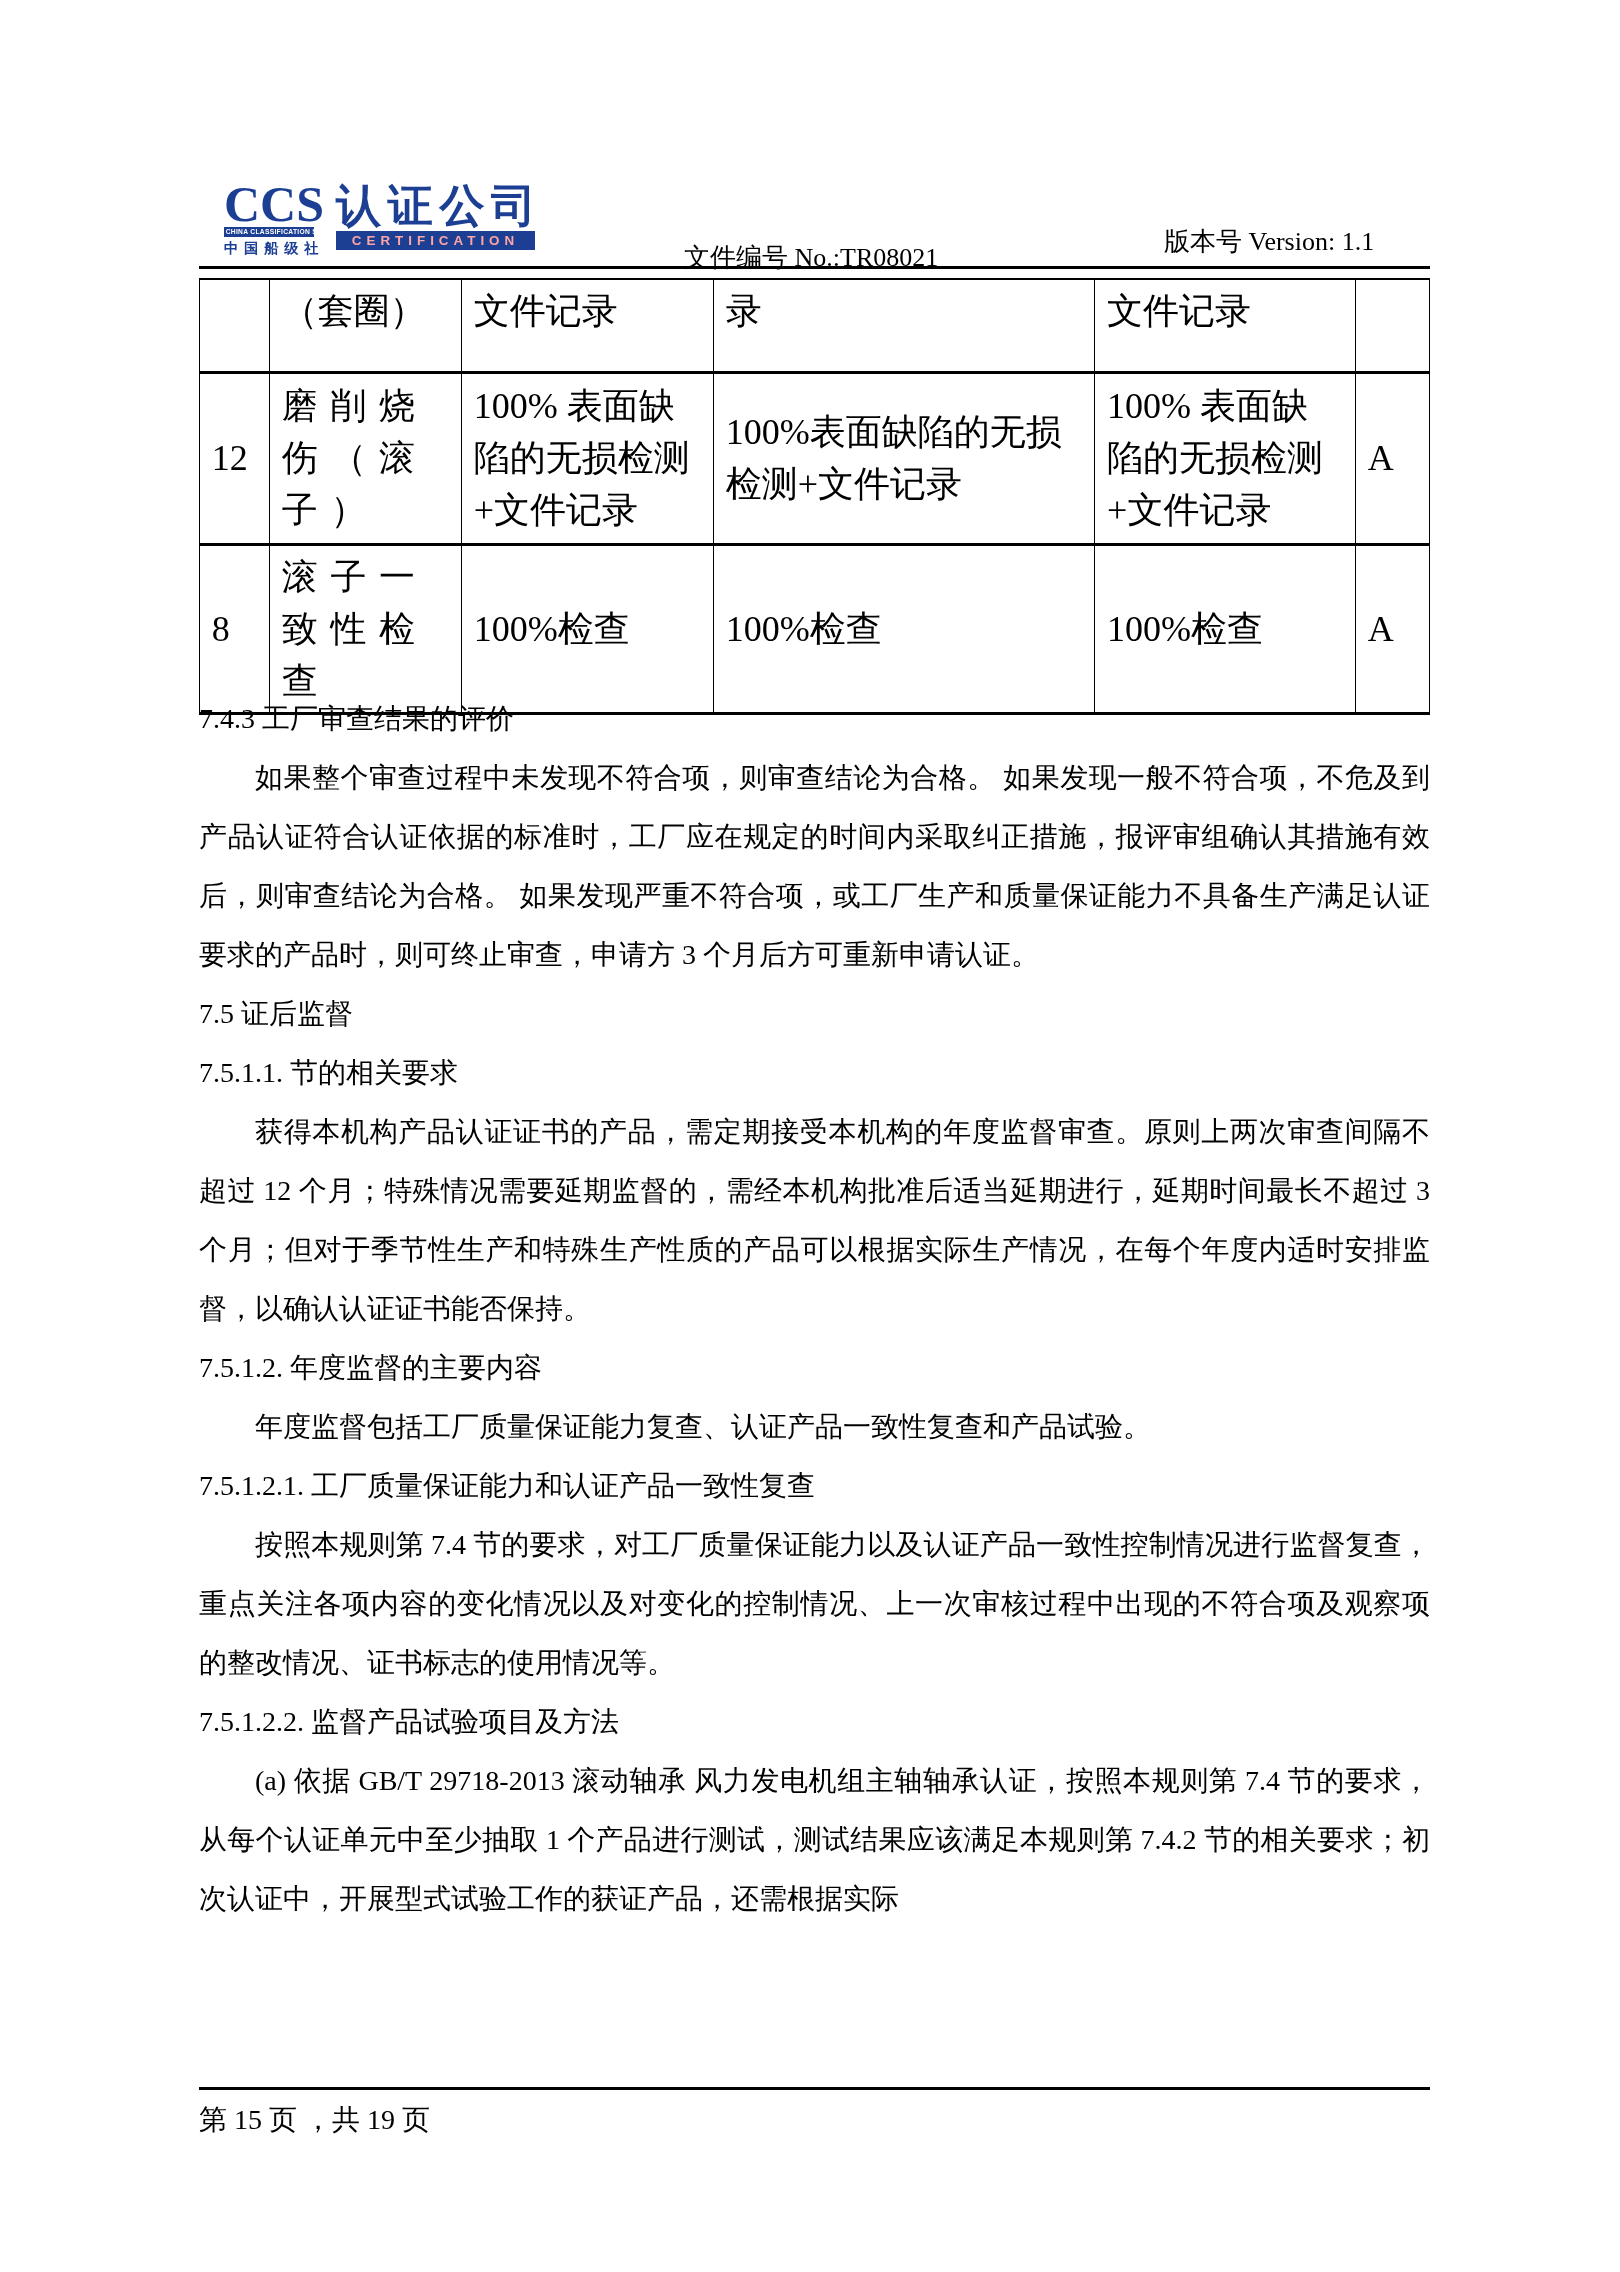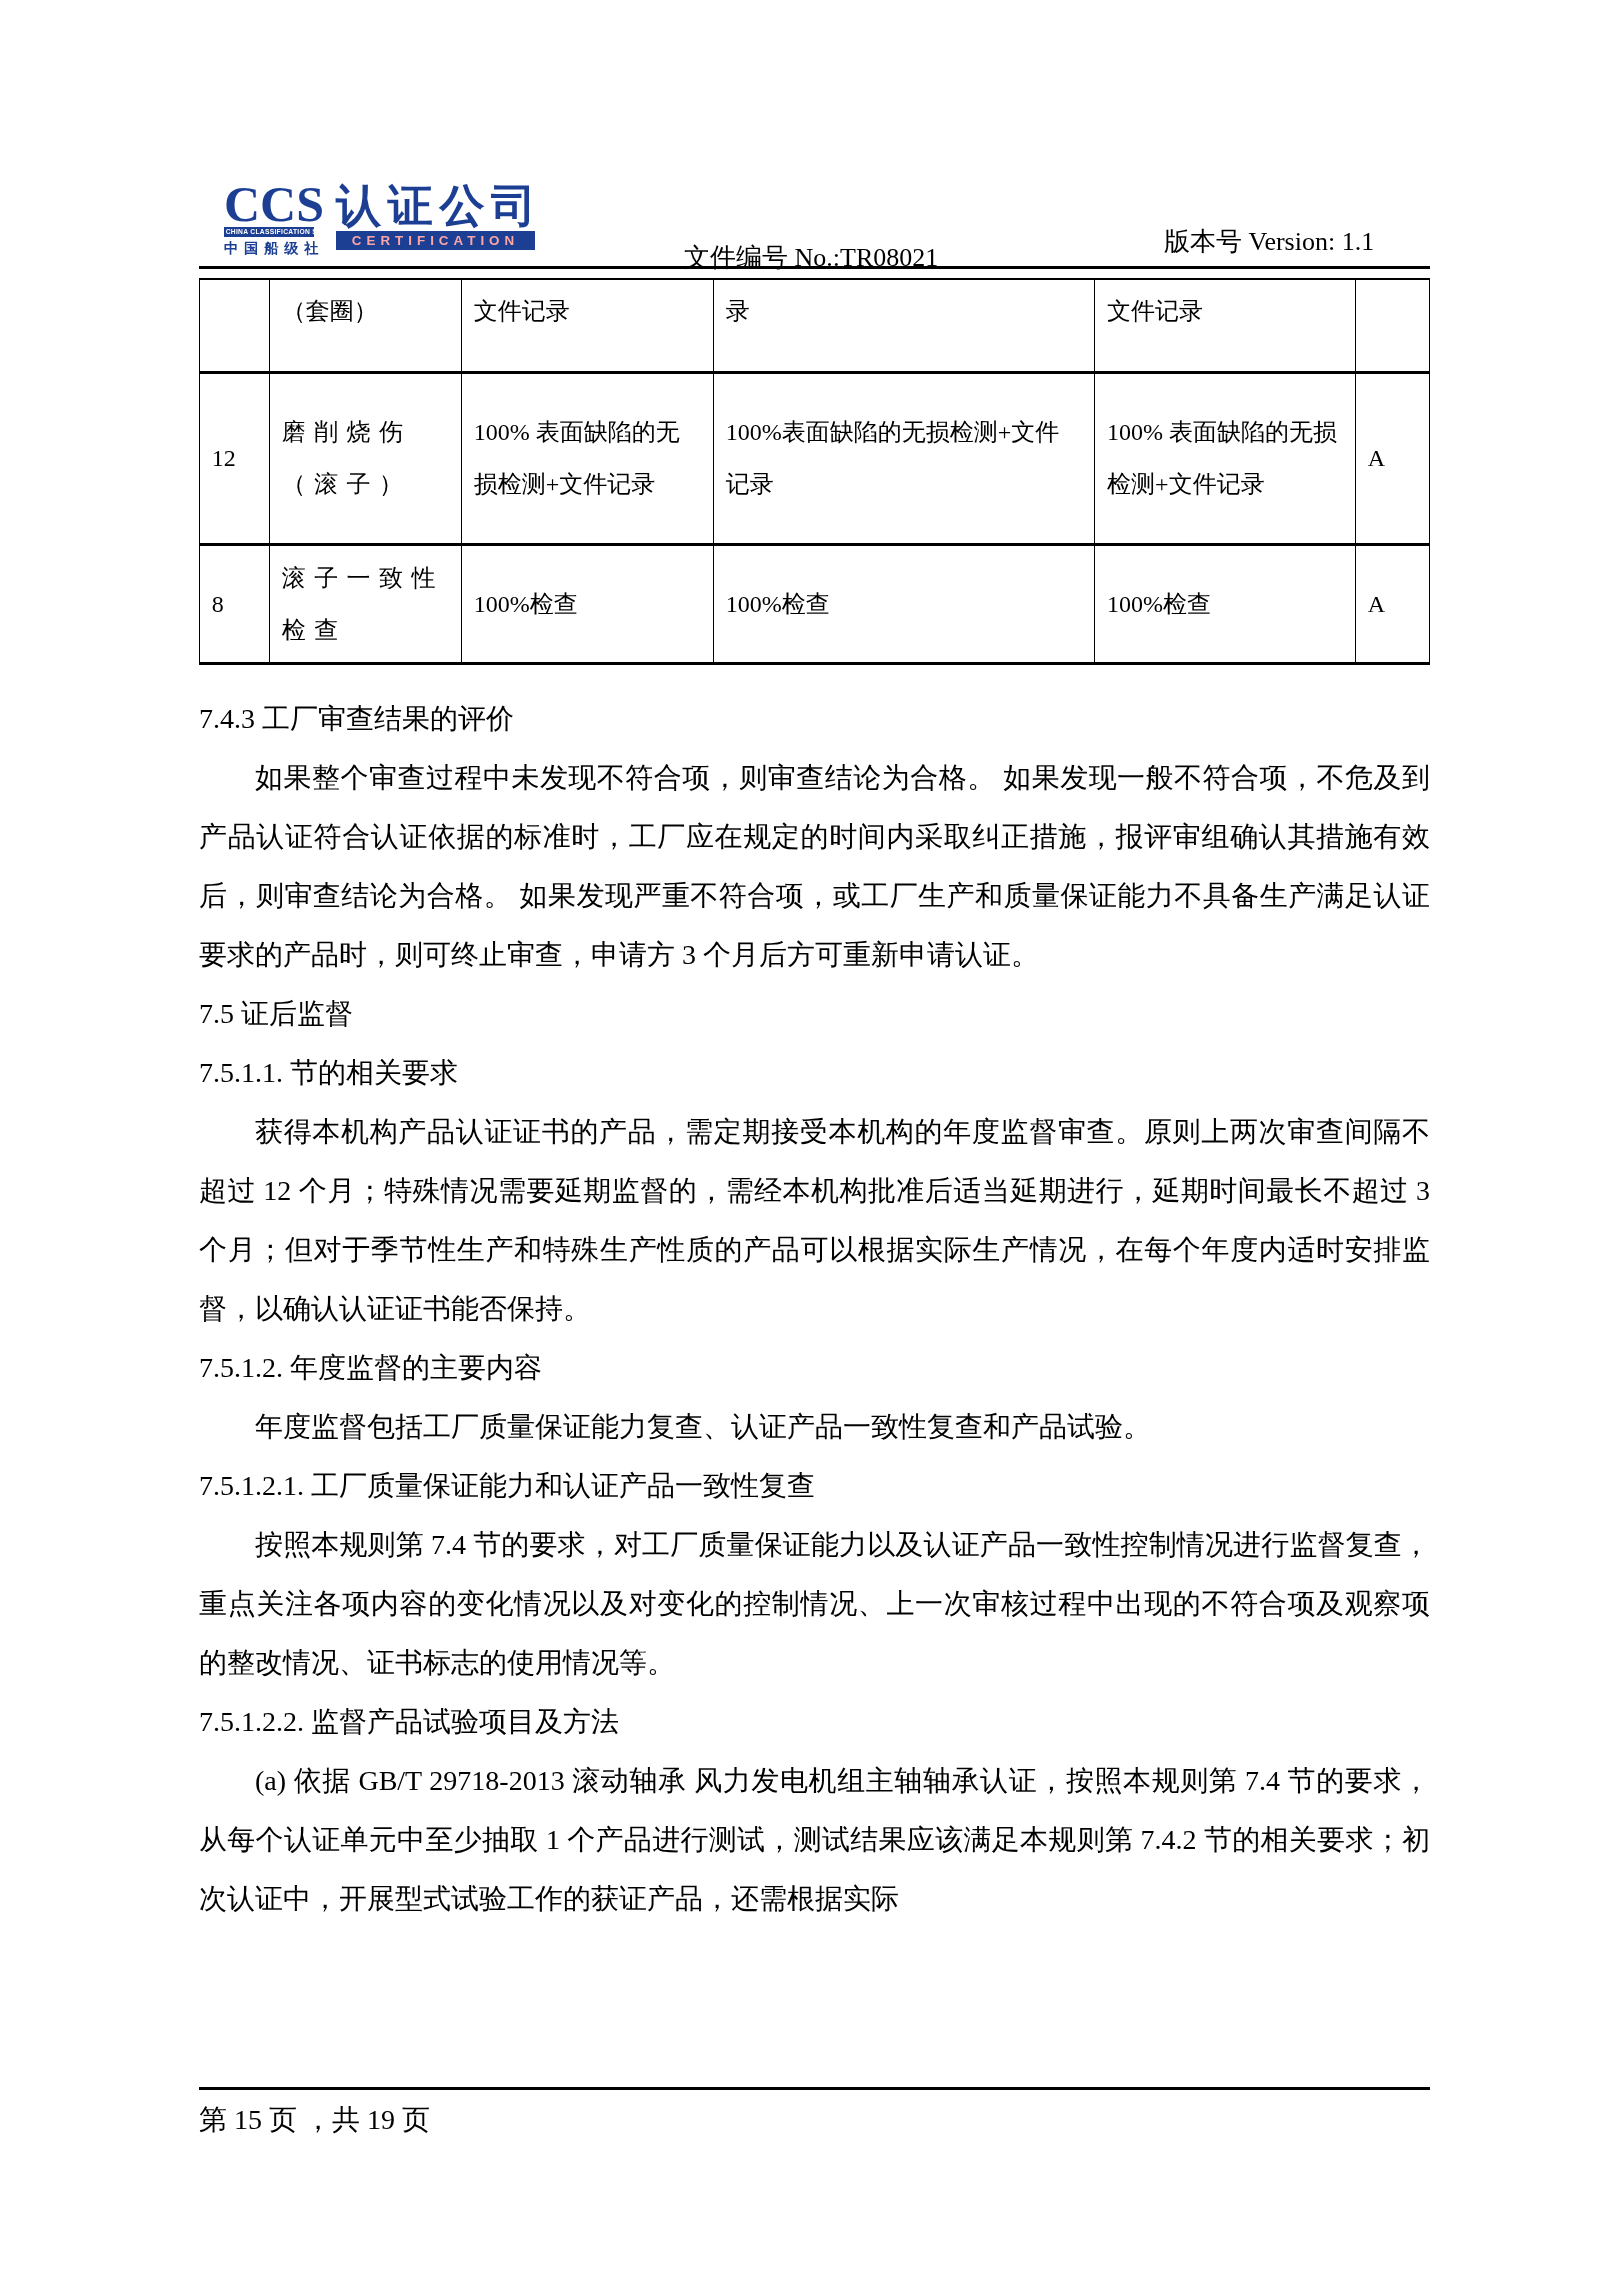--- a/index.html
+++ b/index.html
@@ -100,21 +100,21 @@
     position:absolute; left:199px; top:266px;
     width:1231px; height:2.5px; background:var(--ink);
   }
 
   
   .tbl{
     position:absolute; left:199px; top:278px;
     width:1231px;
     border-collapse:collapse;
     table-layout:fixed;
-    font-size:24px;
+    font-size:36px;
     line-height:52px;
   }
   .tbl td{
     border-top:3.4px solid var(--ink);
     border-bottom:3.4px solid var(--ink);
     border-left:1.7px solid var(--ink);
     border-right:1.7px solid var(--ink);
     padding:5px 11.7px;
     vertical-align:middle;
     text-align:left;

